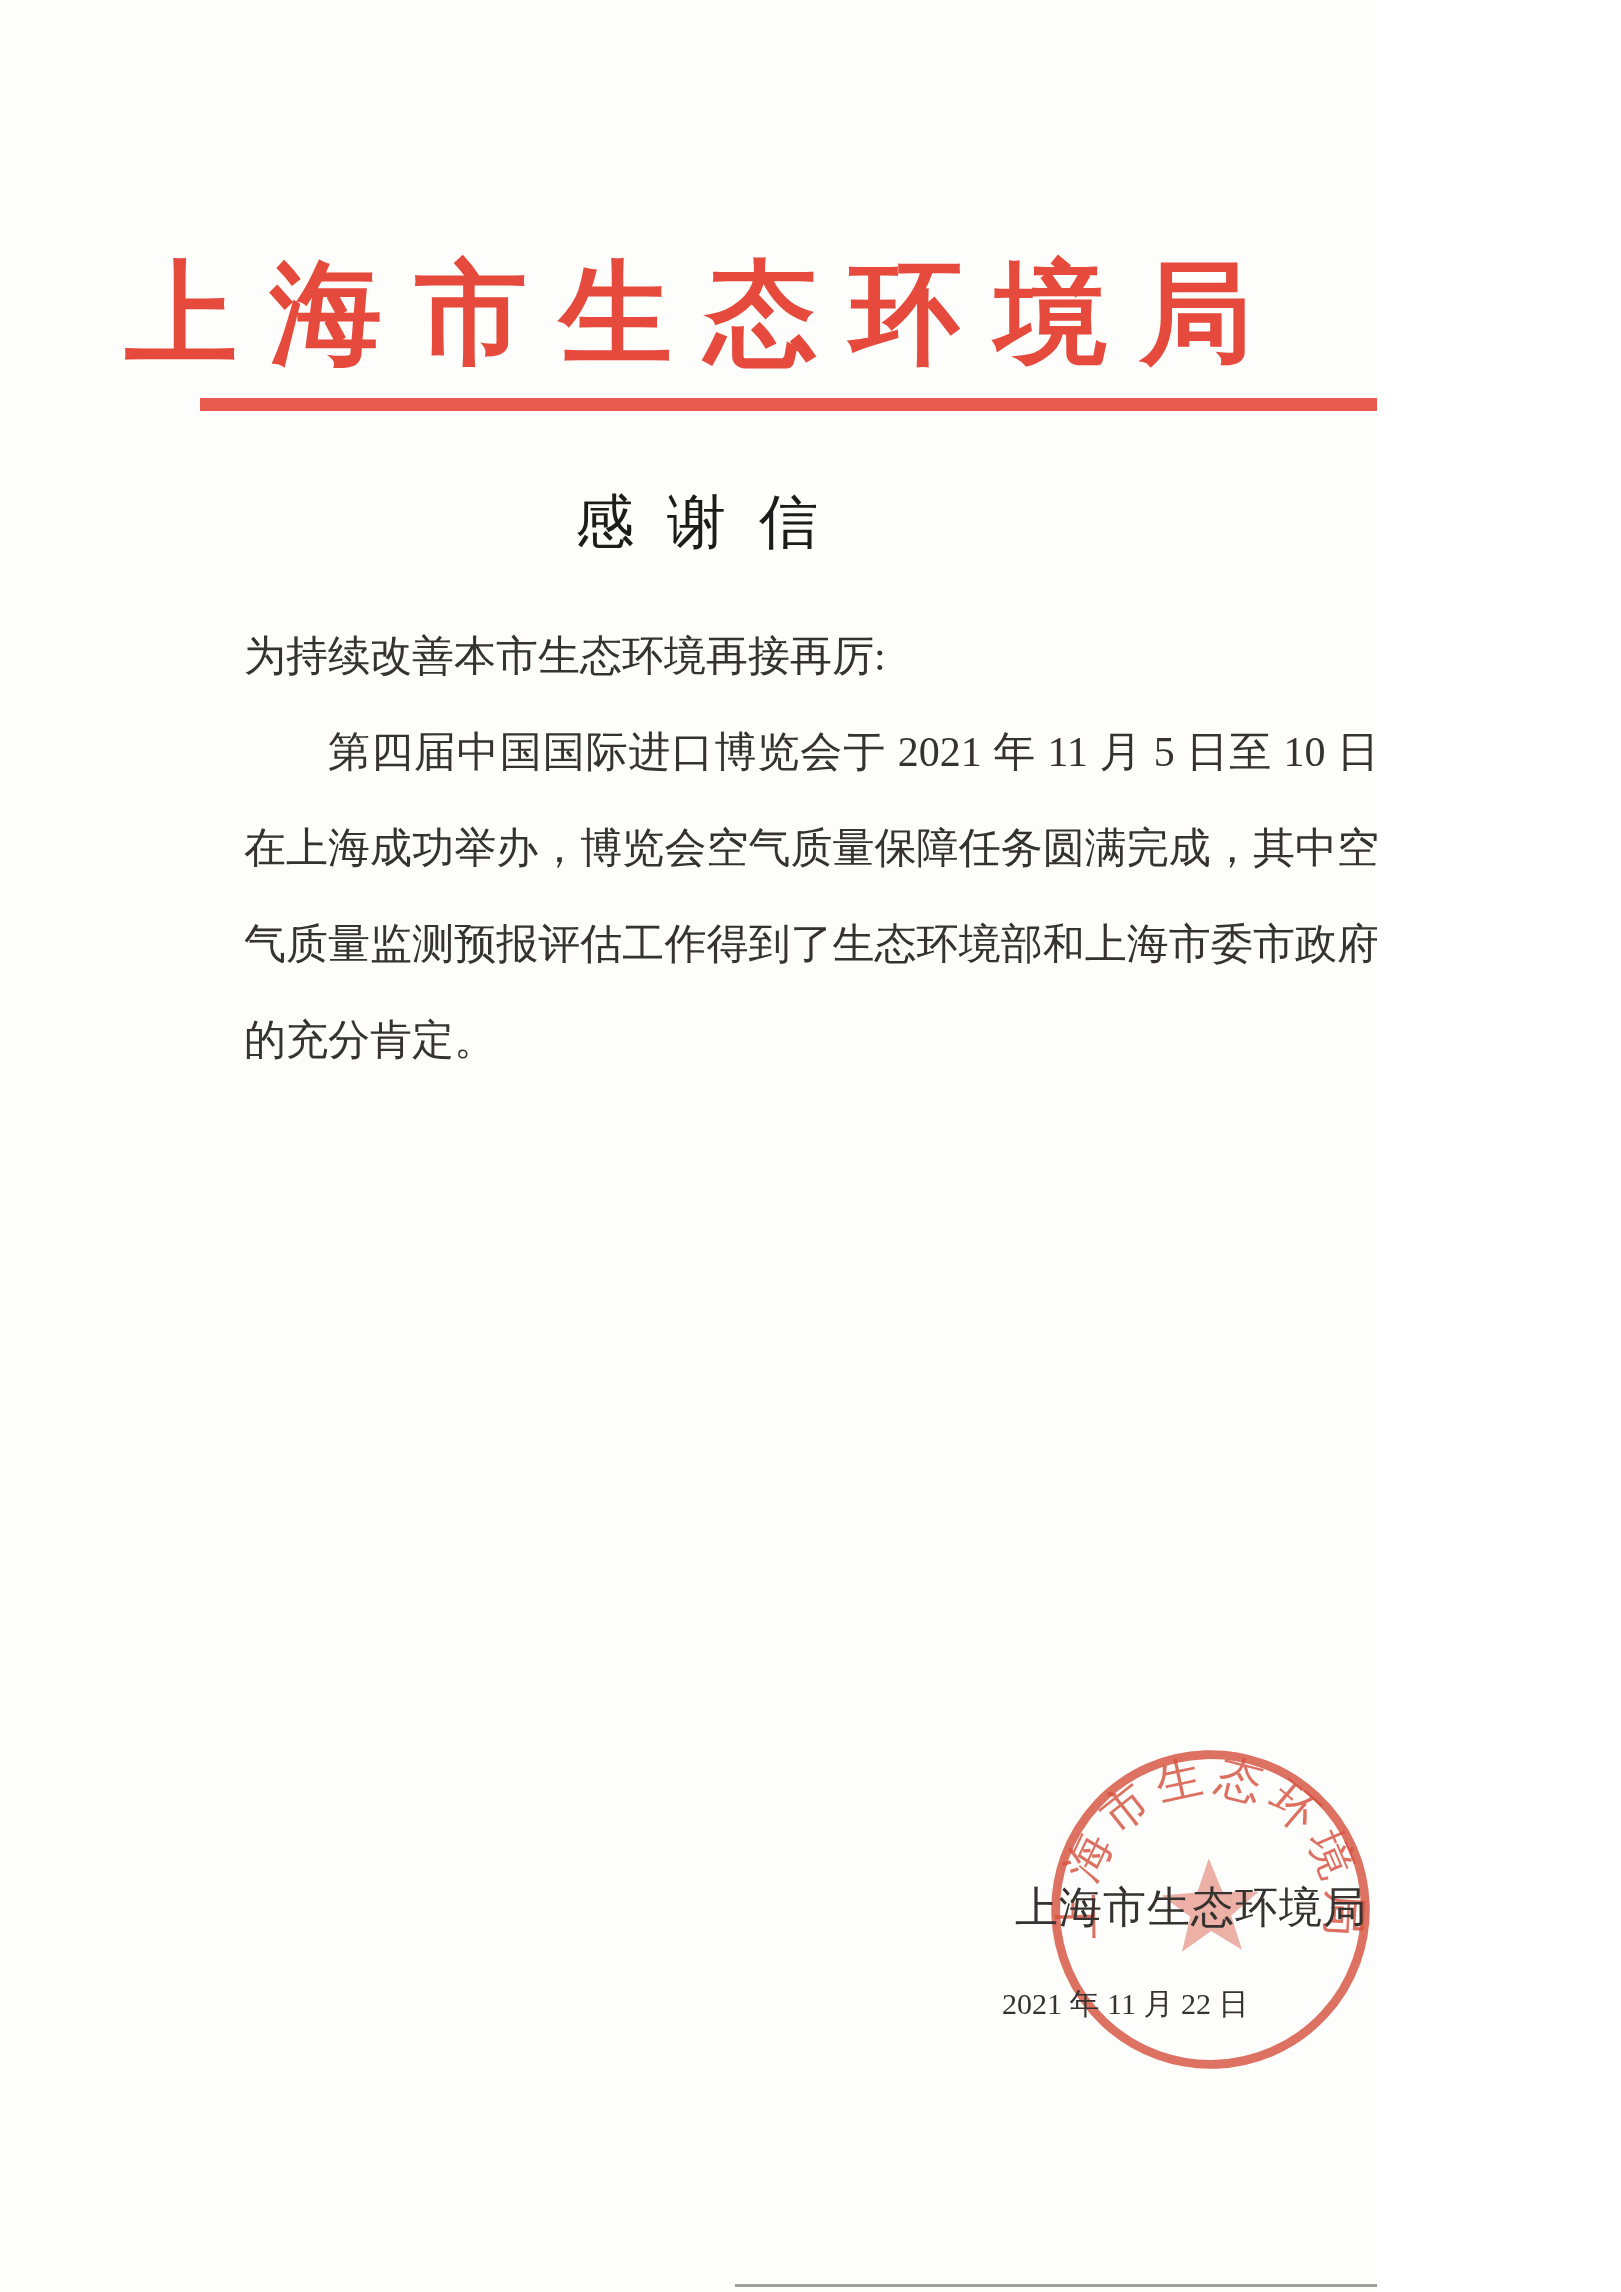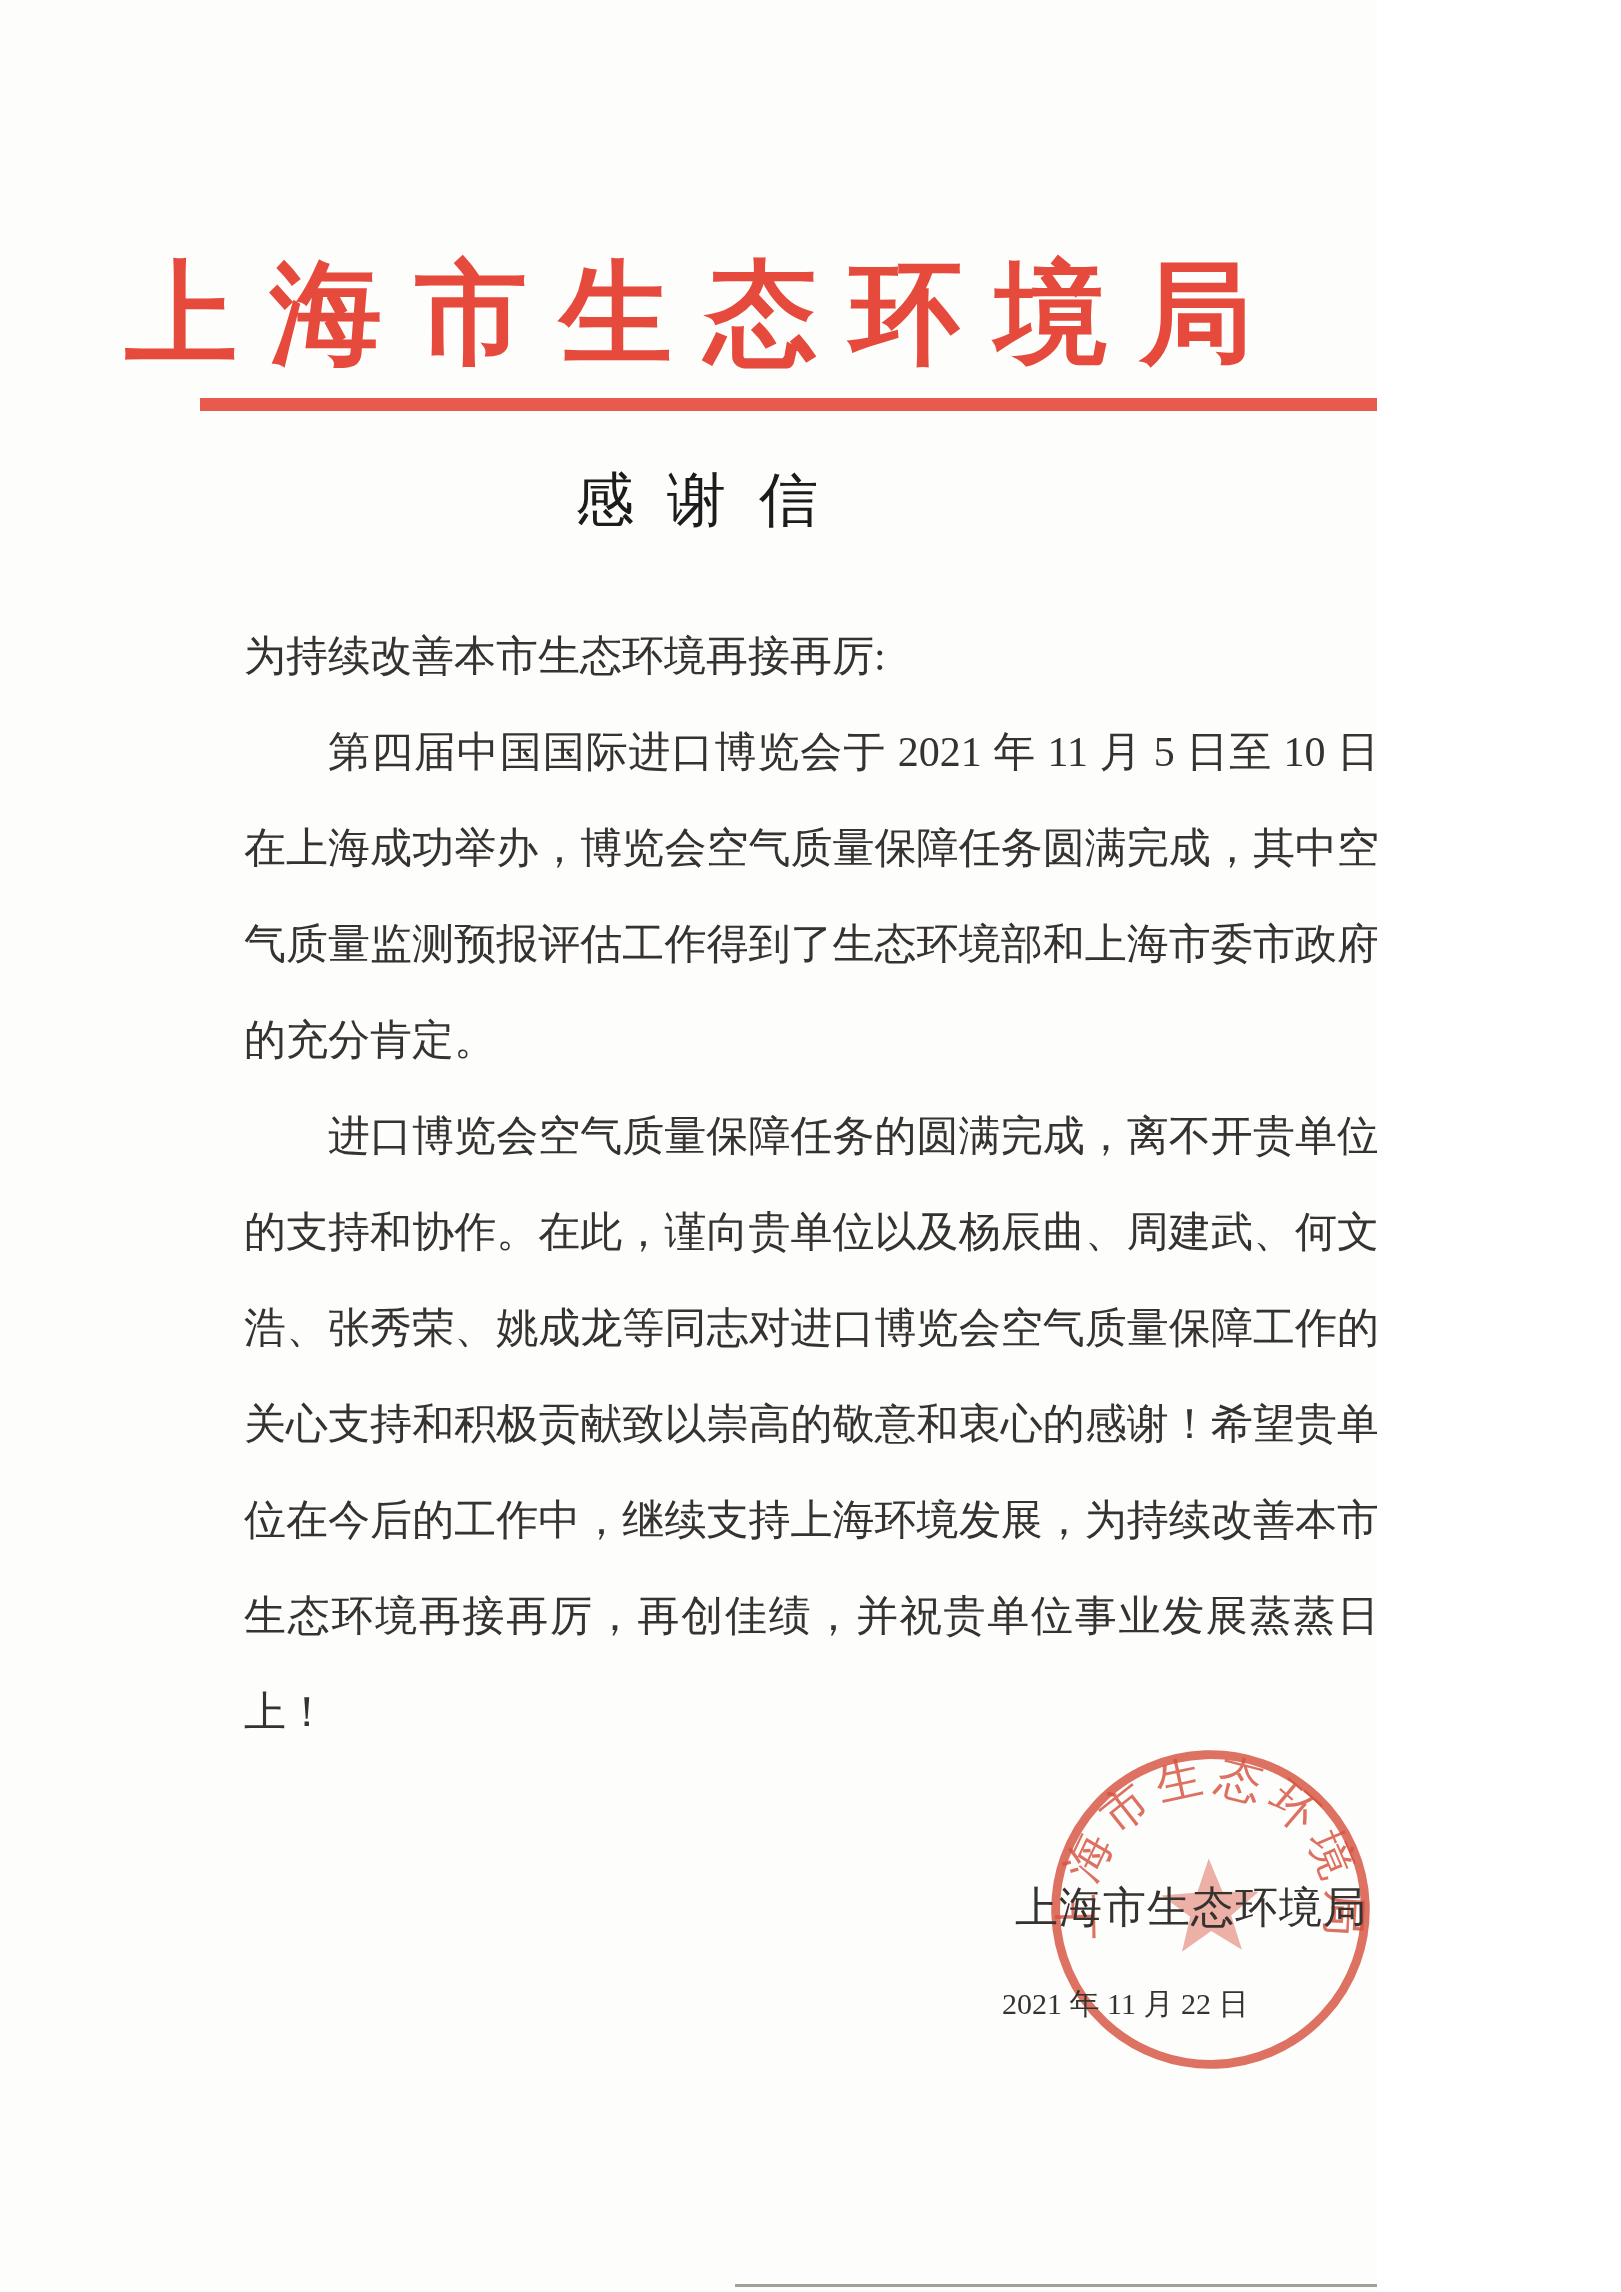--- a/index.html
+++ b/index.html
@@ -36,21 +36,21 @@
     position: absolute;
     top: 398px;
     left: 200px;
     width: 1248px;
     height: 12.7px;
     background: var(--rule-red, #e85a4e);
   }
   
   .letter-title {
     position: absolute;
-    top: 469px;
+    top: 491px;
     left: 0;
     width: 100%;
     text-align: center;
     font-size: 59px;
     line-height: 63px;
     color: #1c1c1c;
     letter-spacing: 33px;
     padding-left: 49px;
     box-sizing: border-box;
     white-space: nowrap;
@@ -135,21 +135,20 @@
 
   <div class="masthead">上海市生态环境局</div>
 
   <div class="rule"></div>
 
   <div class="letter-title">感谢信</div>
 
   <div class="letter-body">
     <p class="recipient">为持续改善本市生态环境再接再厉:</p>
     <p class="para">第四届中国国际进口博览会于 2021 年 11 月 5 日至 10 日在上海成功举办，博览会空气质量保障任务圆满完成，其中空气质量监测预报评估工作得到了生态环境部和上海市委市政府的充分肯定。</p>
-    <p class="para">进口博览会空气质量保障任务的圆满完成，离不开贵单位的支持和协作。在此，谨向贵单位以及杨辰曲、周建武、何文浩、张秀荣、姚成龙等同志对进口博览会空气质量保障工作的关心支持和积极贡献致以崇高的敬意和衷心的感谢！希望贵单位在今后的工作中，继续支持上海环境发展，为持续改善本市生态环境再接再厉，再创佳绩，并祝贵单位事业发展蒸蒸日上！</p>
   </div>
 
   <svg class="seal" viewBox="0 0 350 350" xmlns="http://www.w3.org/2000/svg">
     <defs>
       <path id="sealArc" d="M 62 216 A 120 120 0 1 1 288 216" fill="none"></path>
     </defs>
     <circle class="seal-ring" cx="175" cy="175" r="158"></circle>
     <path class="seal-star" d="M175,123 L187.9,157.2 L224.5,158.9 L195.9,181.8 L205.6,217.1 L175,197 L144.4,217.1 L154.1,181.8 L125.5,158.9 L162.1,157.2 Z"></path>
     <text class="seal-text">
       <textPath href="#sealArc" xlink:href="#sealArc" startOffset="16">上海市生态环境局</textPath>

